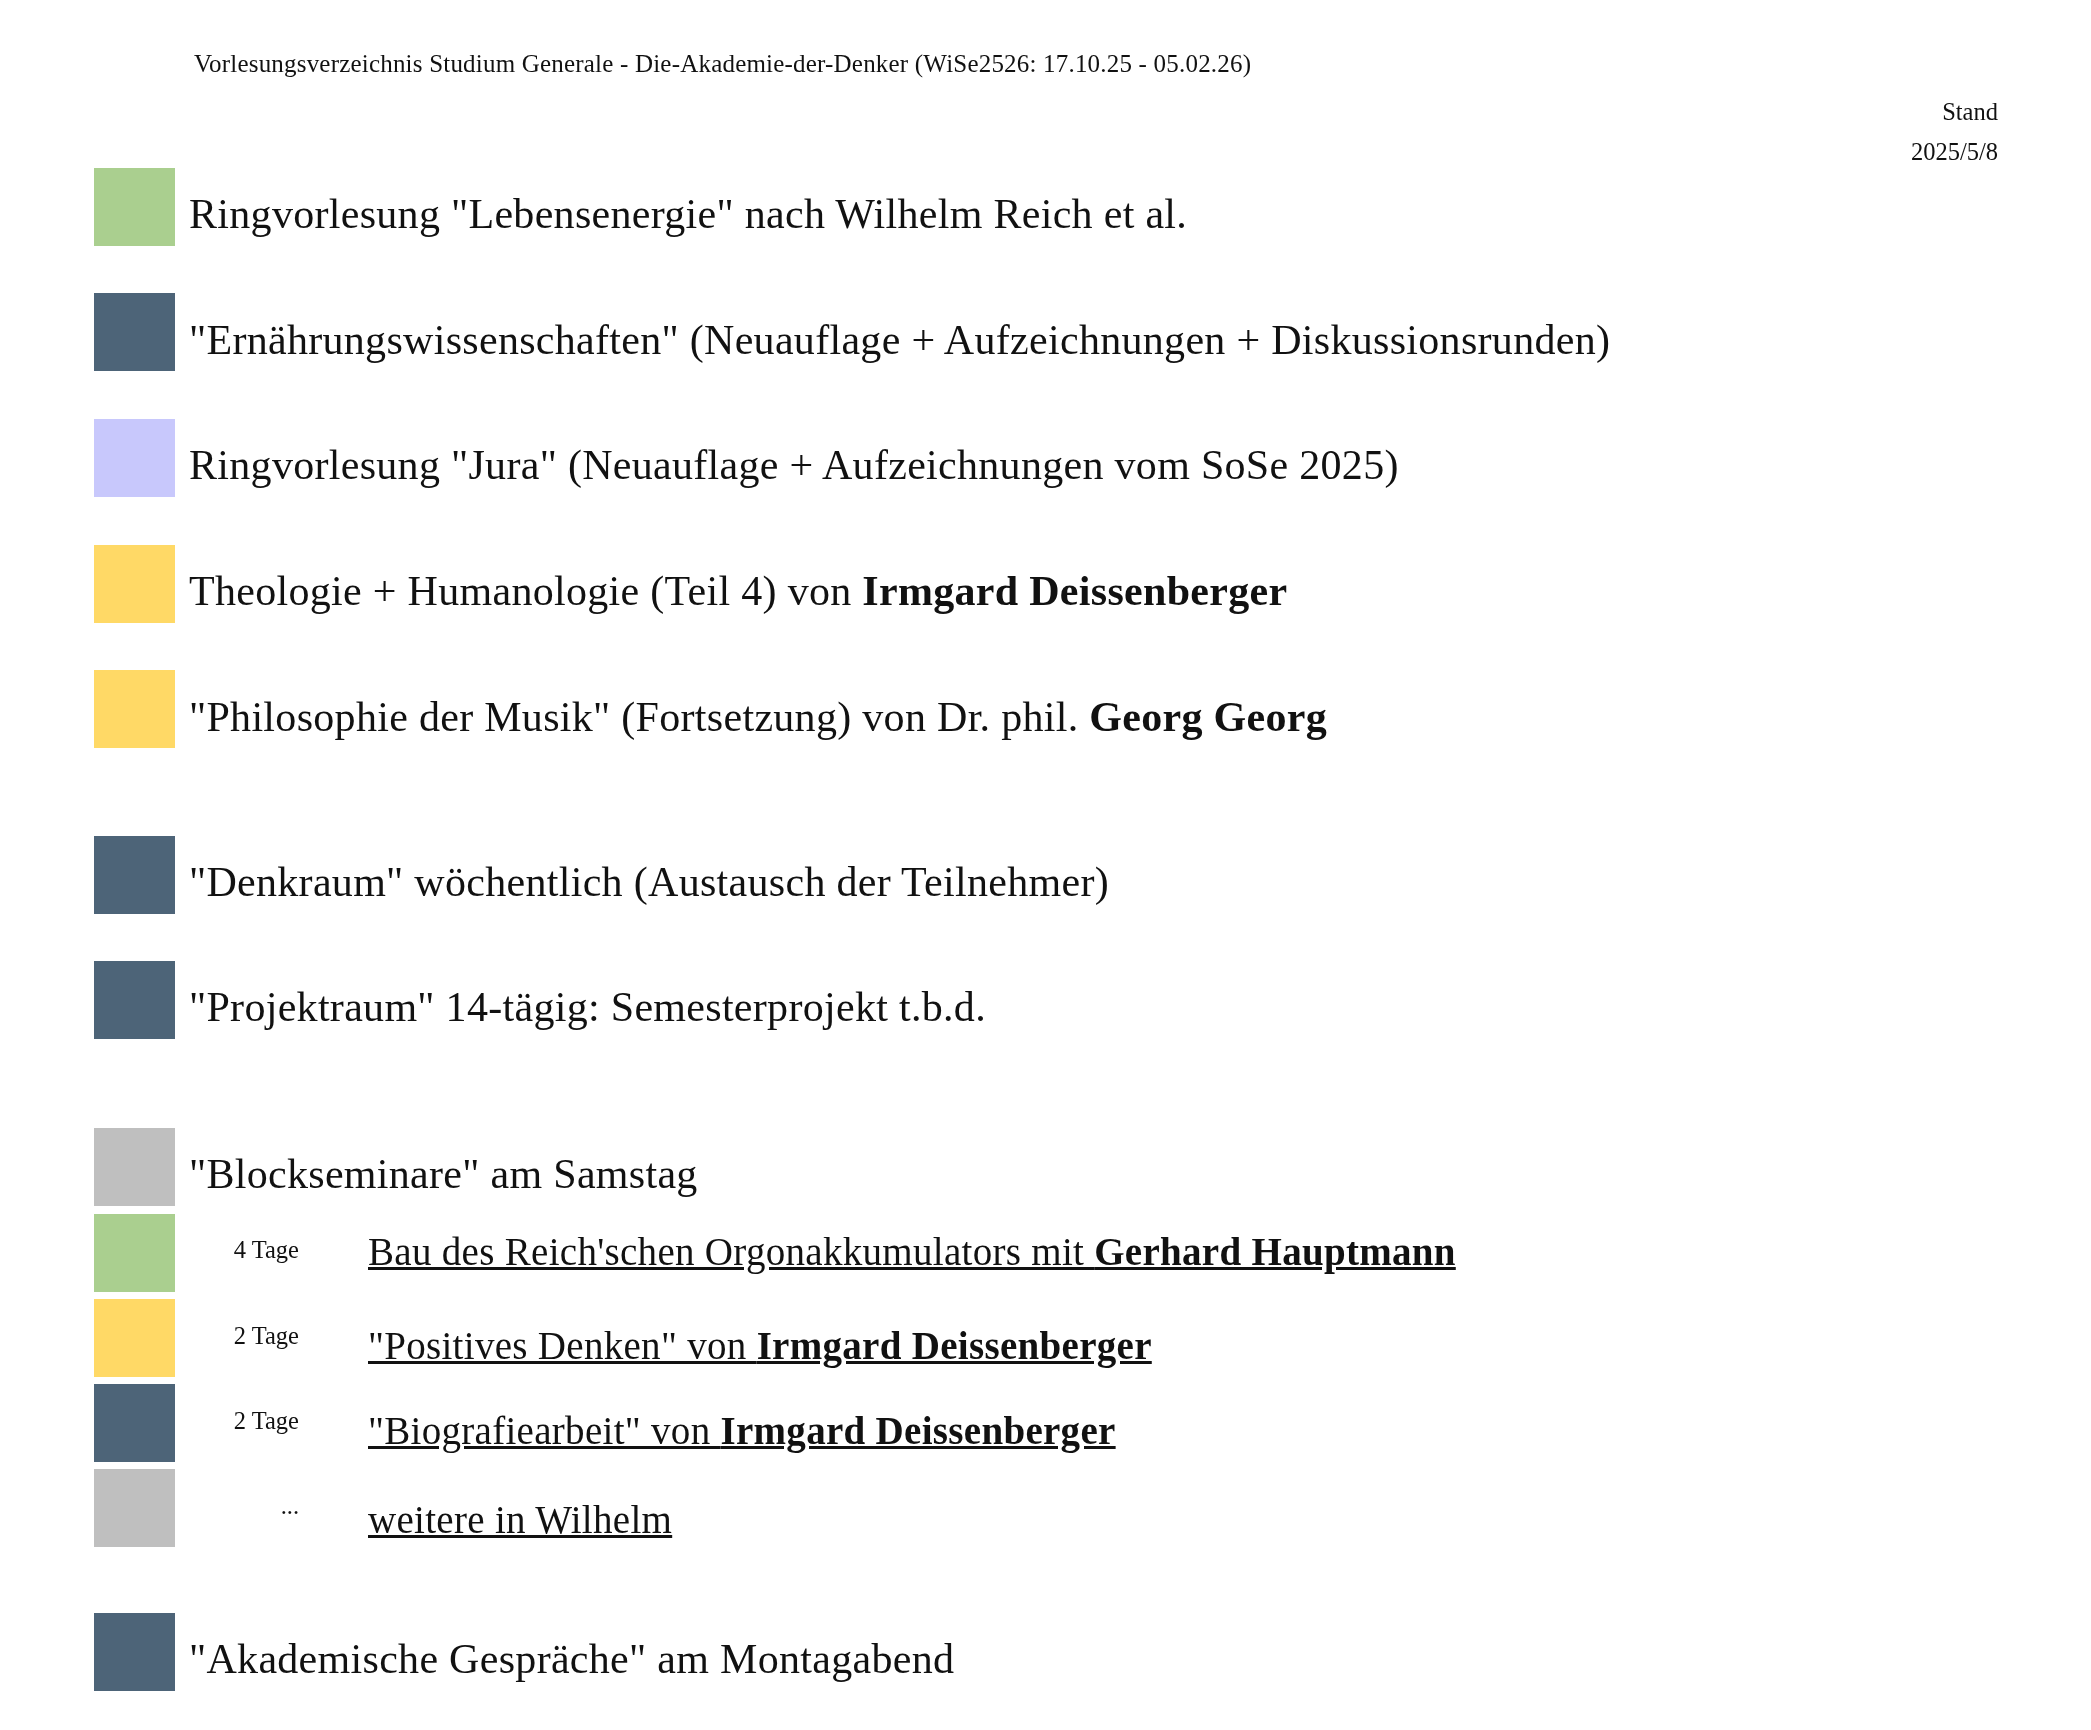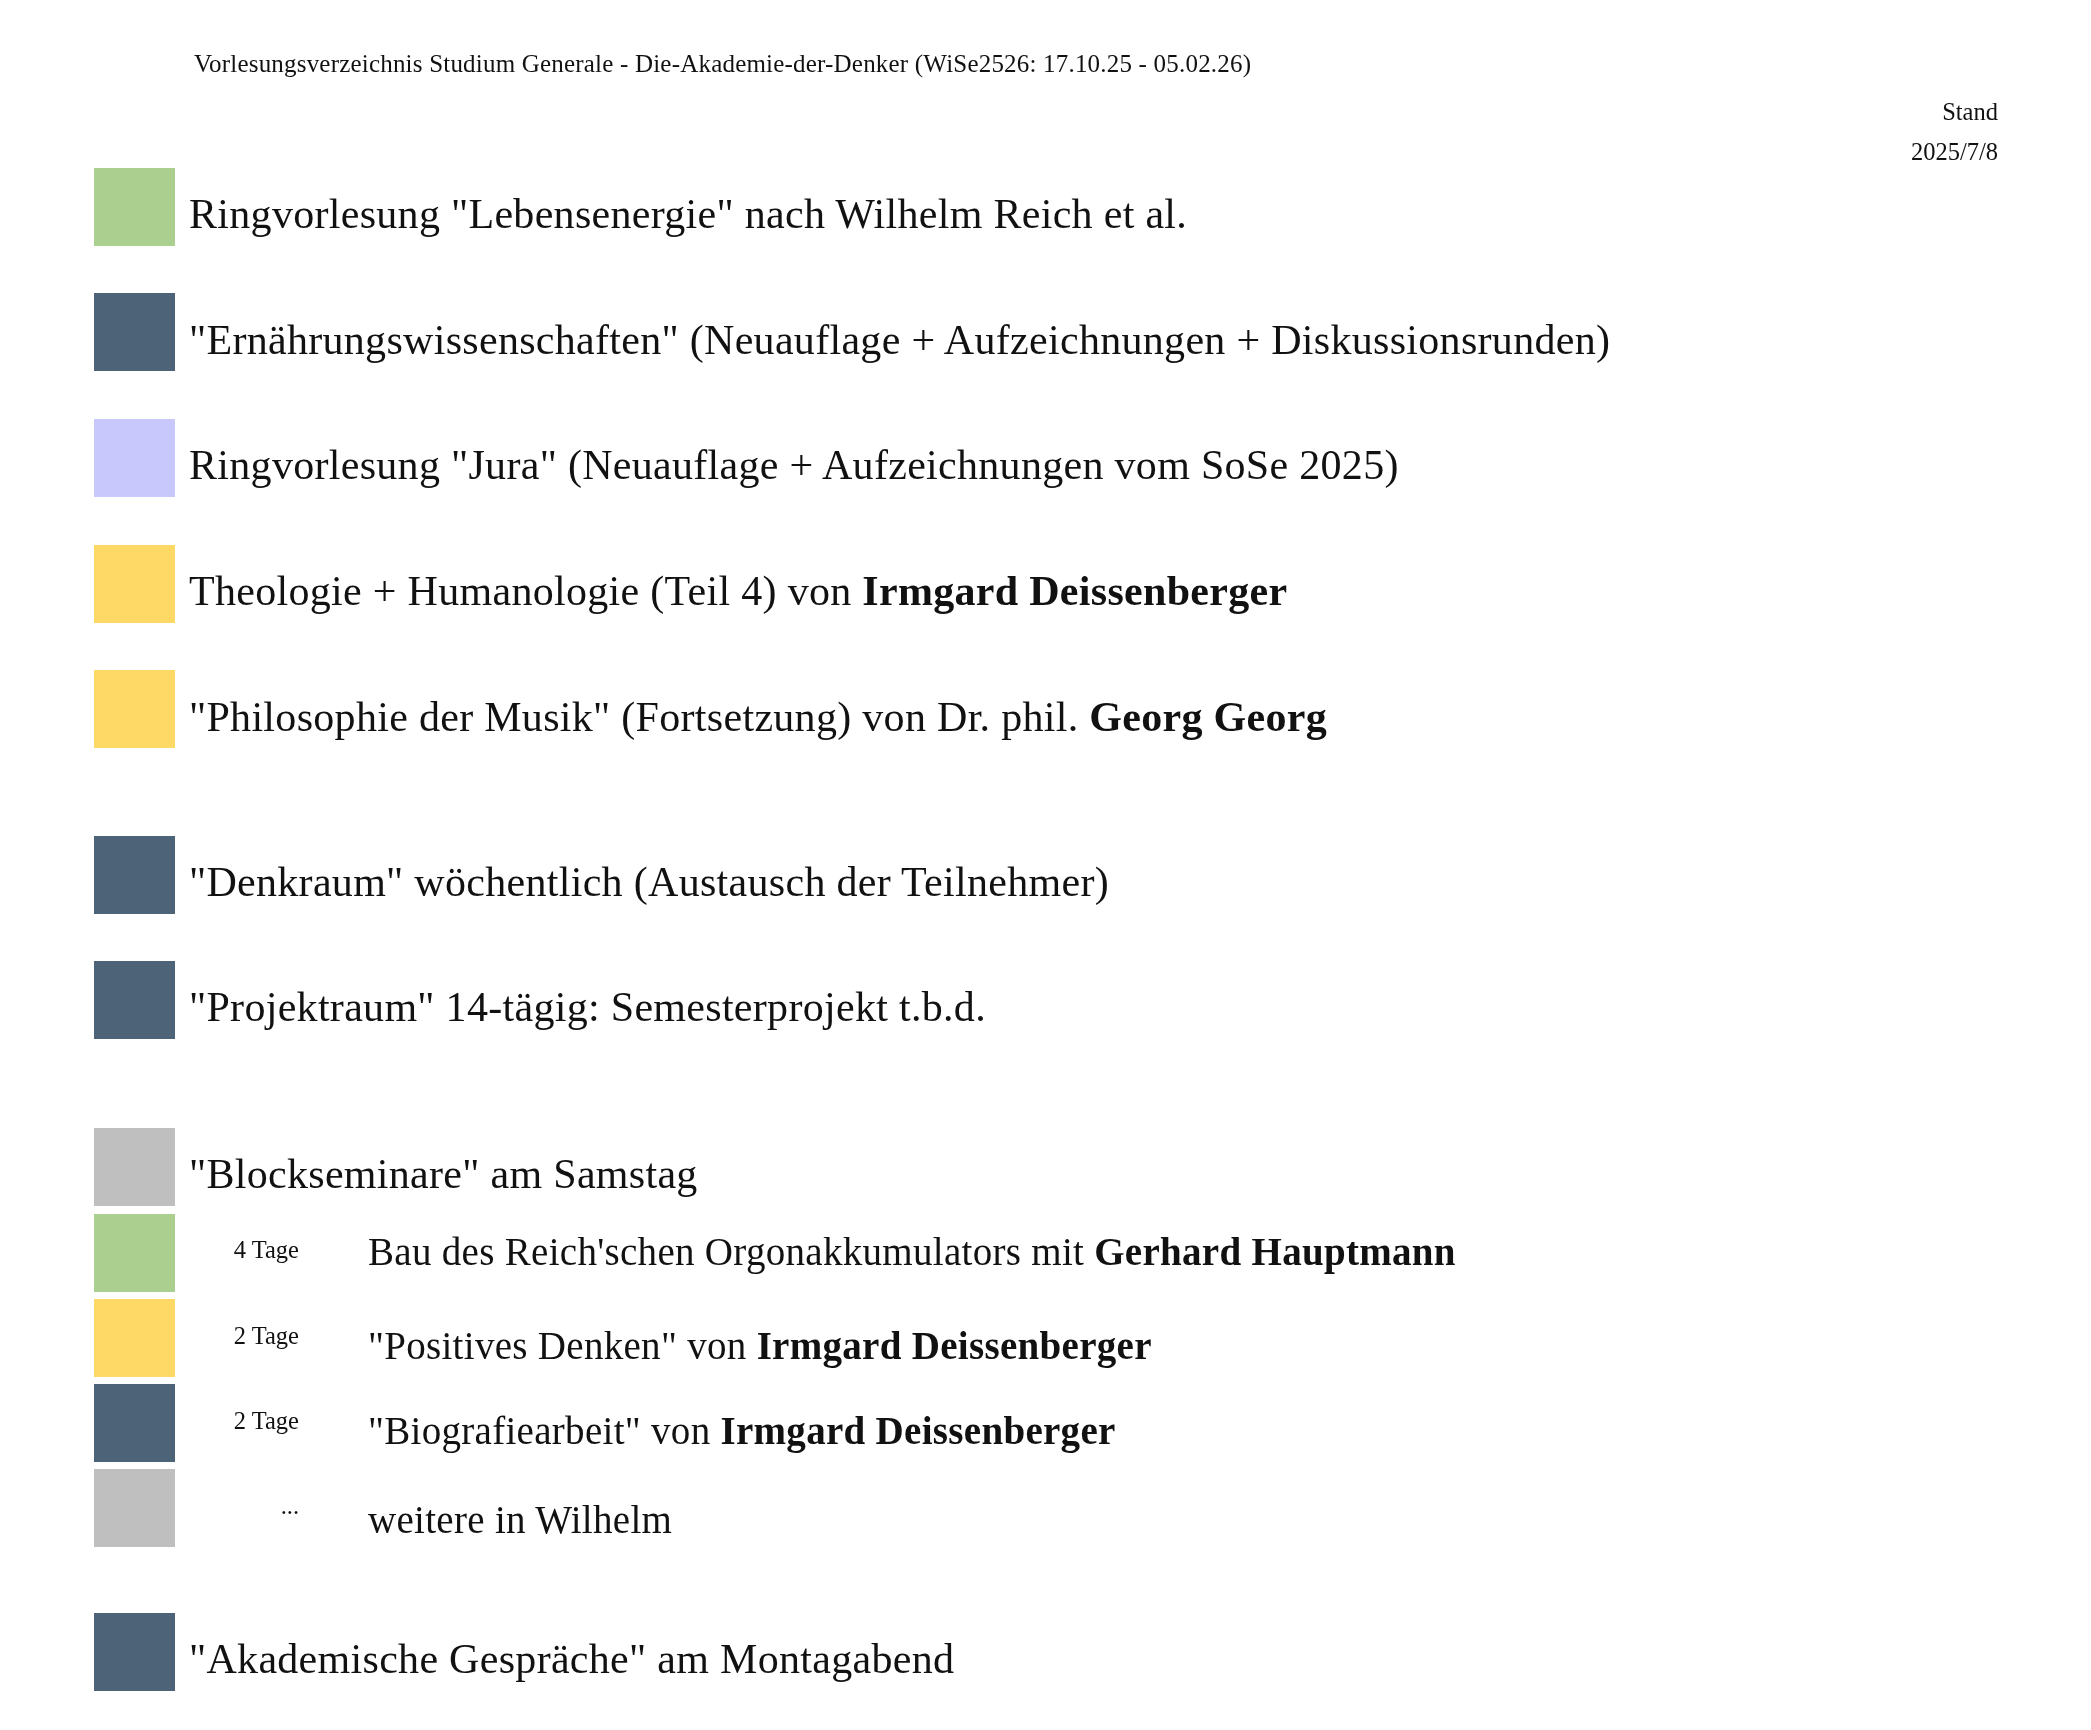--- a/index.html
+++ b/index.html
@@ -5,32 +5,32 @@
     html, body { margin: 0; padding: 0; background: #ffffff; }
     body {
       width: 2091px; height: 1730px; position: relative; overflow: hidden;
       font-family: "Liberation Serif", "DejaVu Serif", serif; color: #111;
     }
     .hdr-left { position: absolute; left: 194px; top: 44px; font-size: 25px; line-height: 40px; letter-spacing: 0.2px; }
     .hdr-right { position: absolute; right: 93px; top: 44px; font-size: 24.5px; line-height: 40px; text-align: right; margin-top: 48px; }
     .swatch { position: absolute; left: 94px; width: 81px; height: 78px; }
     .row-title { position: absolute; left: 189px; font-size: 42px; line-height: 51px; white-space: nowrap; letter-spacing: 0.3px; }
     .sub-days { position: absolute; left: 223px; width: 76px; font-size: 24.5px; line-height: 30px; text-align: right; white-space: nowrap; }
-    .sub-title { position: absolute; left: 368px; font-size: 39px; line-height: 47px; white-space: nowrap; letter-spacing: 0.3px; }
+    .sub-title { position: absolute; left: 368px; font-size: 39px; line-height: 47px; white-space: nowrap; letter-spacing: 0.3px; text-decoration: underline; }
     b { font-weight: bold; }
   </style>
 </head>
 <body>
 
 <div class="hdr-left">
   <div>Vorlesungsverzeichnis Studium Generale - Die-Akademie-der-Denker (WiSe2526: 17.10.25 - 05.02.26)</div>
 </div>
 <div class="hdr-right">
   <div>Stand</div>
-  <div>2025/7/8</div>
+  <div>2025/5/8</div>
 </div>
 
 <div class="swatch" style="top: 168px; background: rgb(170, 207, 143);"></div>
 <div class="row-title" style="top:189px;">
   <span>Ringvorlesung "Lebensenergie" nach Wilhelm Reich et al.</span><b></b>
 </div>
 
 <div class="swatch" style="top: 293px; background: rgb(77, 100, 120);"></div>
 <div class="row-title" style="top:315px;">
   <span>"Ernährungswissenschaften" (Neuauflage + Aufzeichnungen + Diskussionsrunden)</span><b></b>

